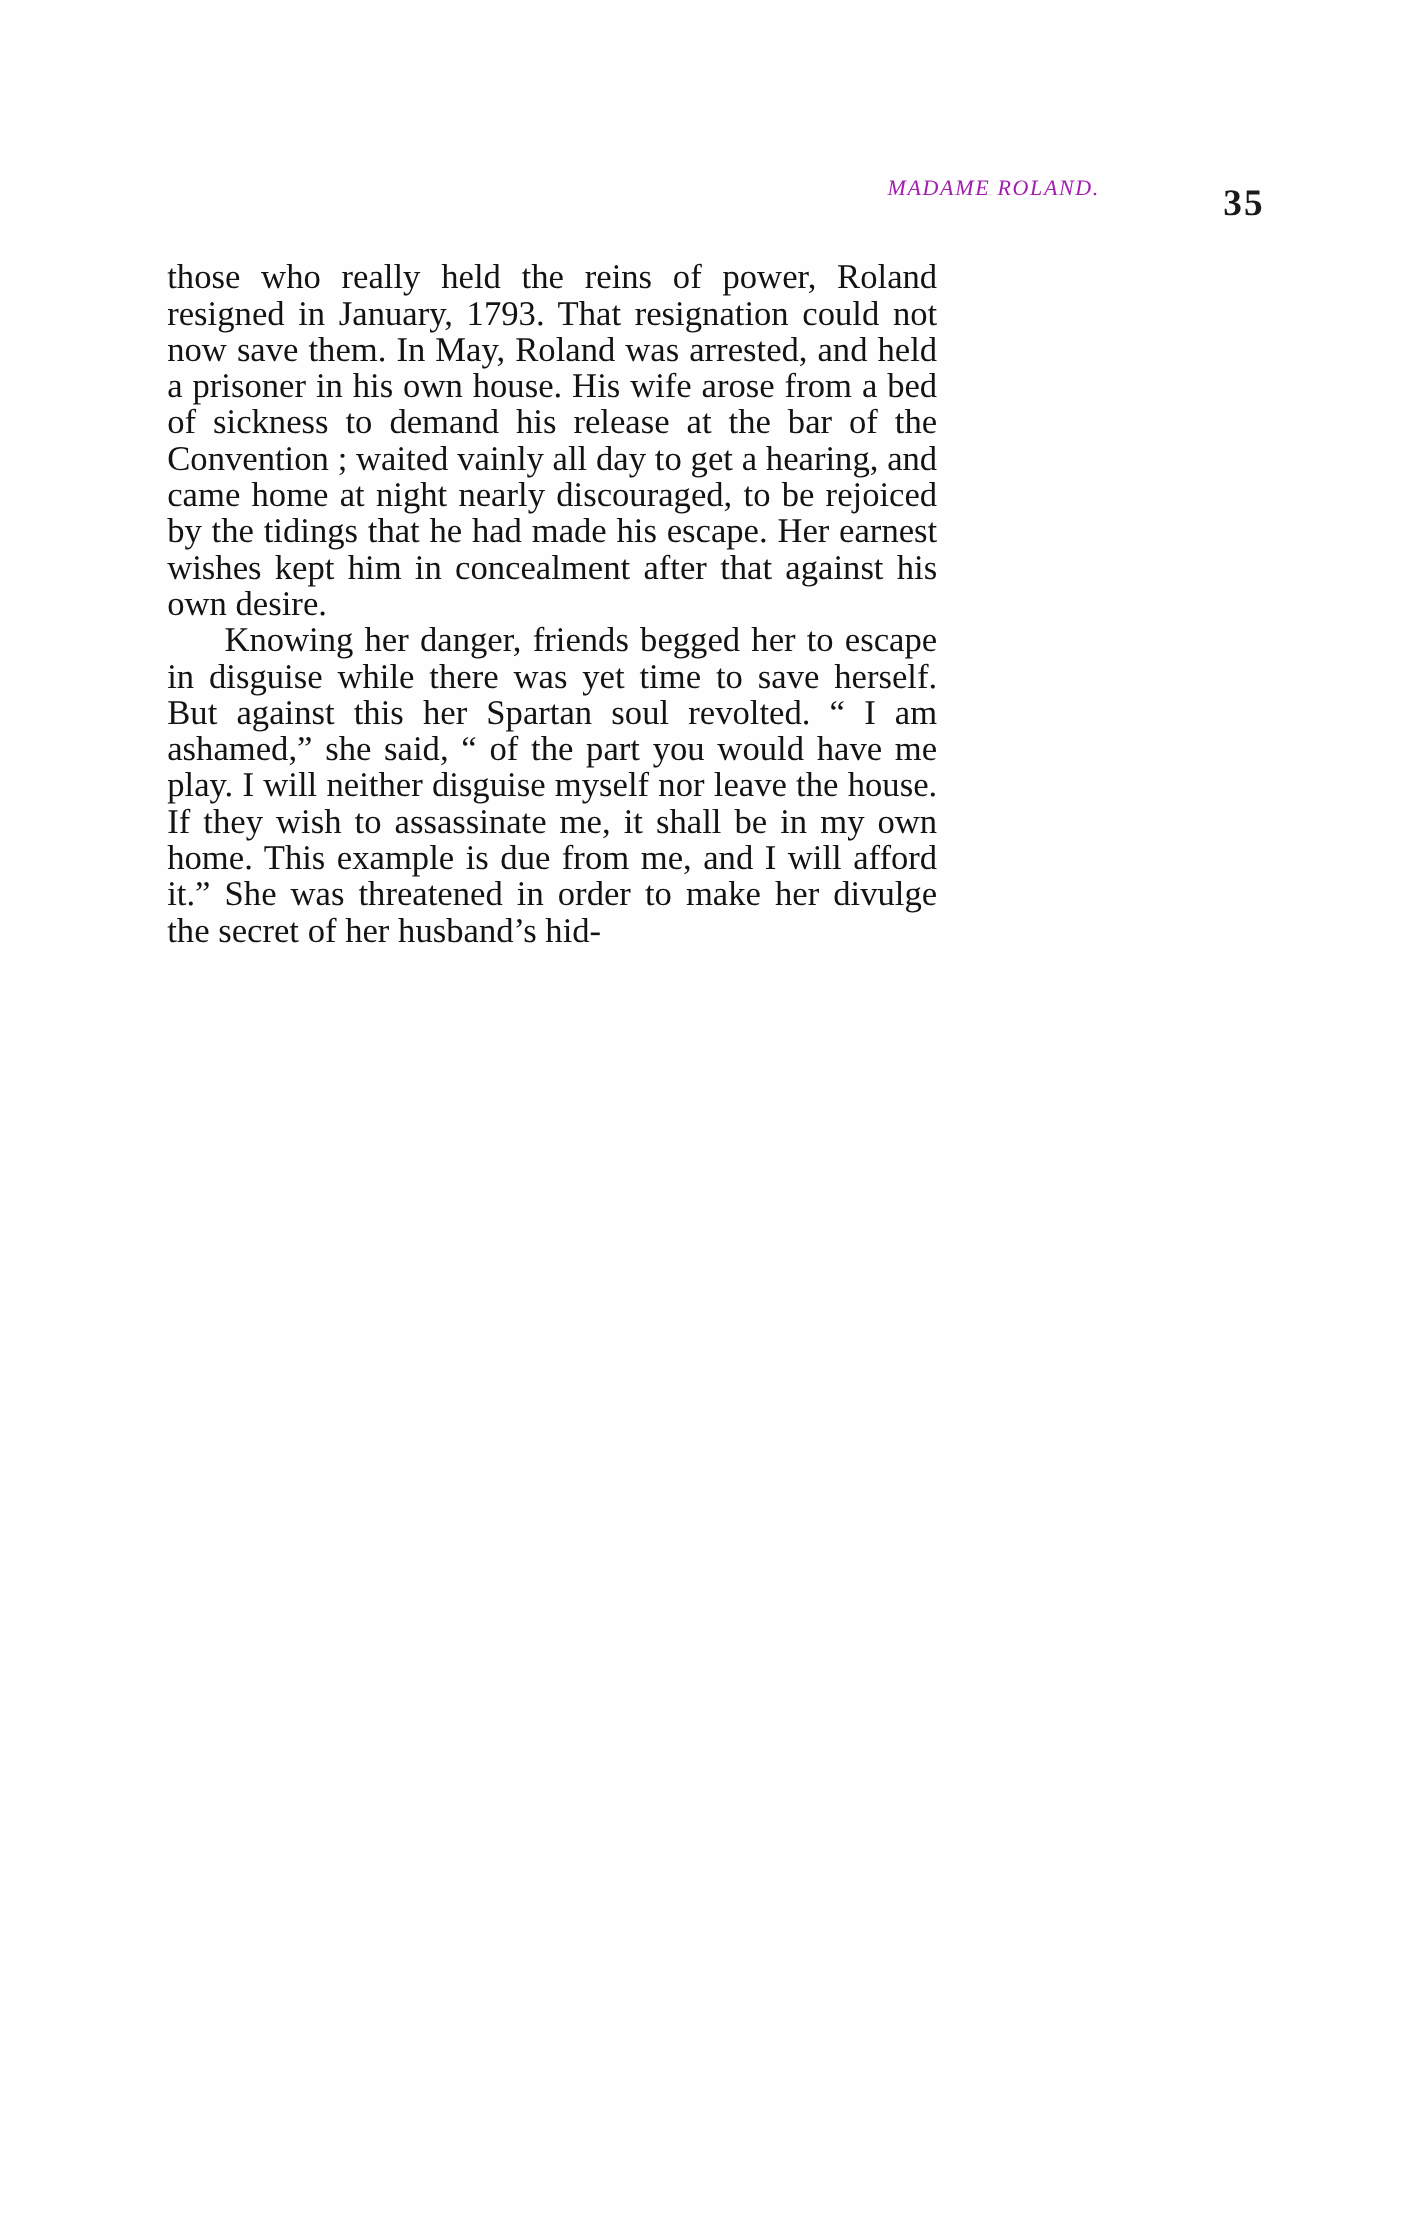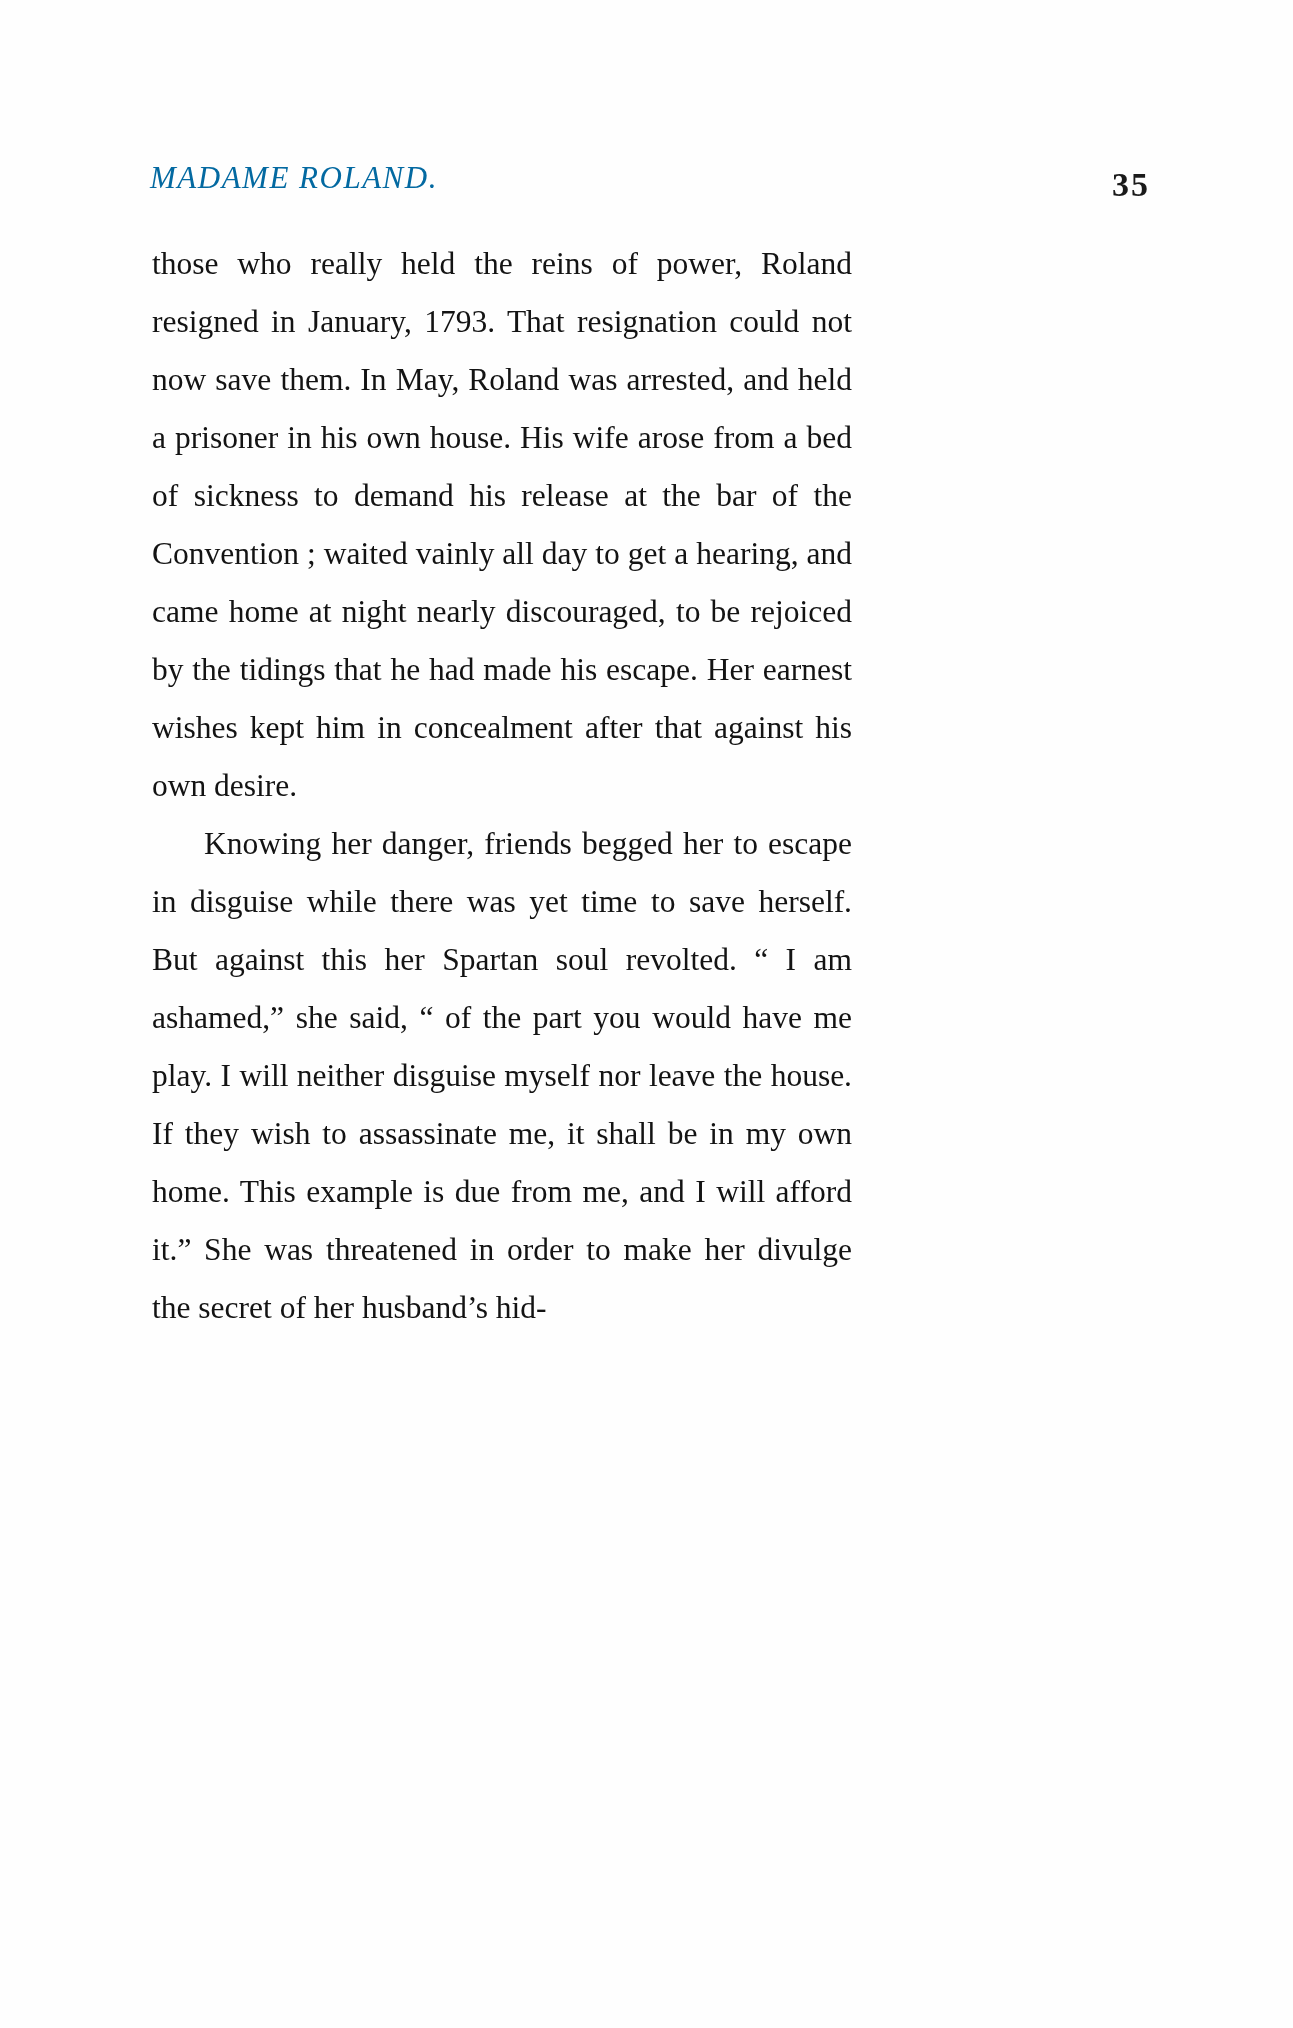--- a/index.html
+++ b/index.html
@@ -28,25 +28,25 @@
     left: 150px;
     top: 160px;
     width: 1000px;
     height: 60px;
   }
   .running-head {
     position: absolute;
     left: 0;
     top: 0;
     width: 850px;
-    text-align: left;
+    text-align: right;
     font-style: italic;
-    font-size: 31px;
+    font-size: 20px;
     letter-spacing: 1.5px;
-    color: #0369a1;
+    color: #a21caf;
     font-family: "Liberation Serif", serif;
   }
   .page-number {
     position: absolute;
     right: 0px;
     top: 6px;
     font-size: 34px;
     letter-spacing: 2px;
     color: #1a1a1a;
     font-family: "Liberation Serif", serif;
@@ -54,21 +54,21 @@
   }
   .body-text {
     position: absolute;
     left: 152px;
     top: 235px;
     width: 700px;
   }
   .para {
     margin: 0;
     font-size: 31.5px;
-    line-height: 58px;
+    line-height: 33px;
     text-align: justify;
     text-justify: inter-word;
     color: #131313;
     font-family: "Liberation Serif", serif;
   }
   .para.p2 {
     text-indent: 52px;
     margin-top: 0px;
   }
 </style>

